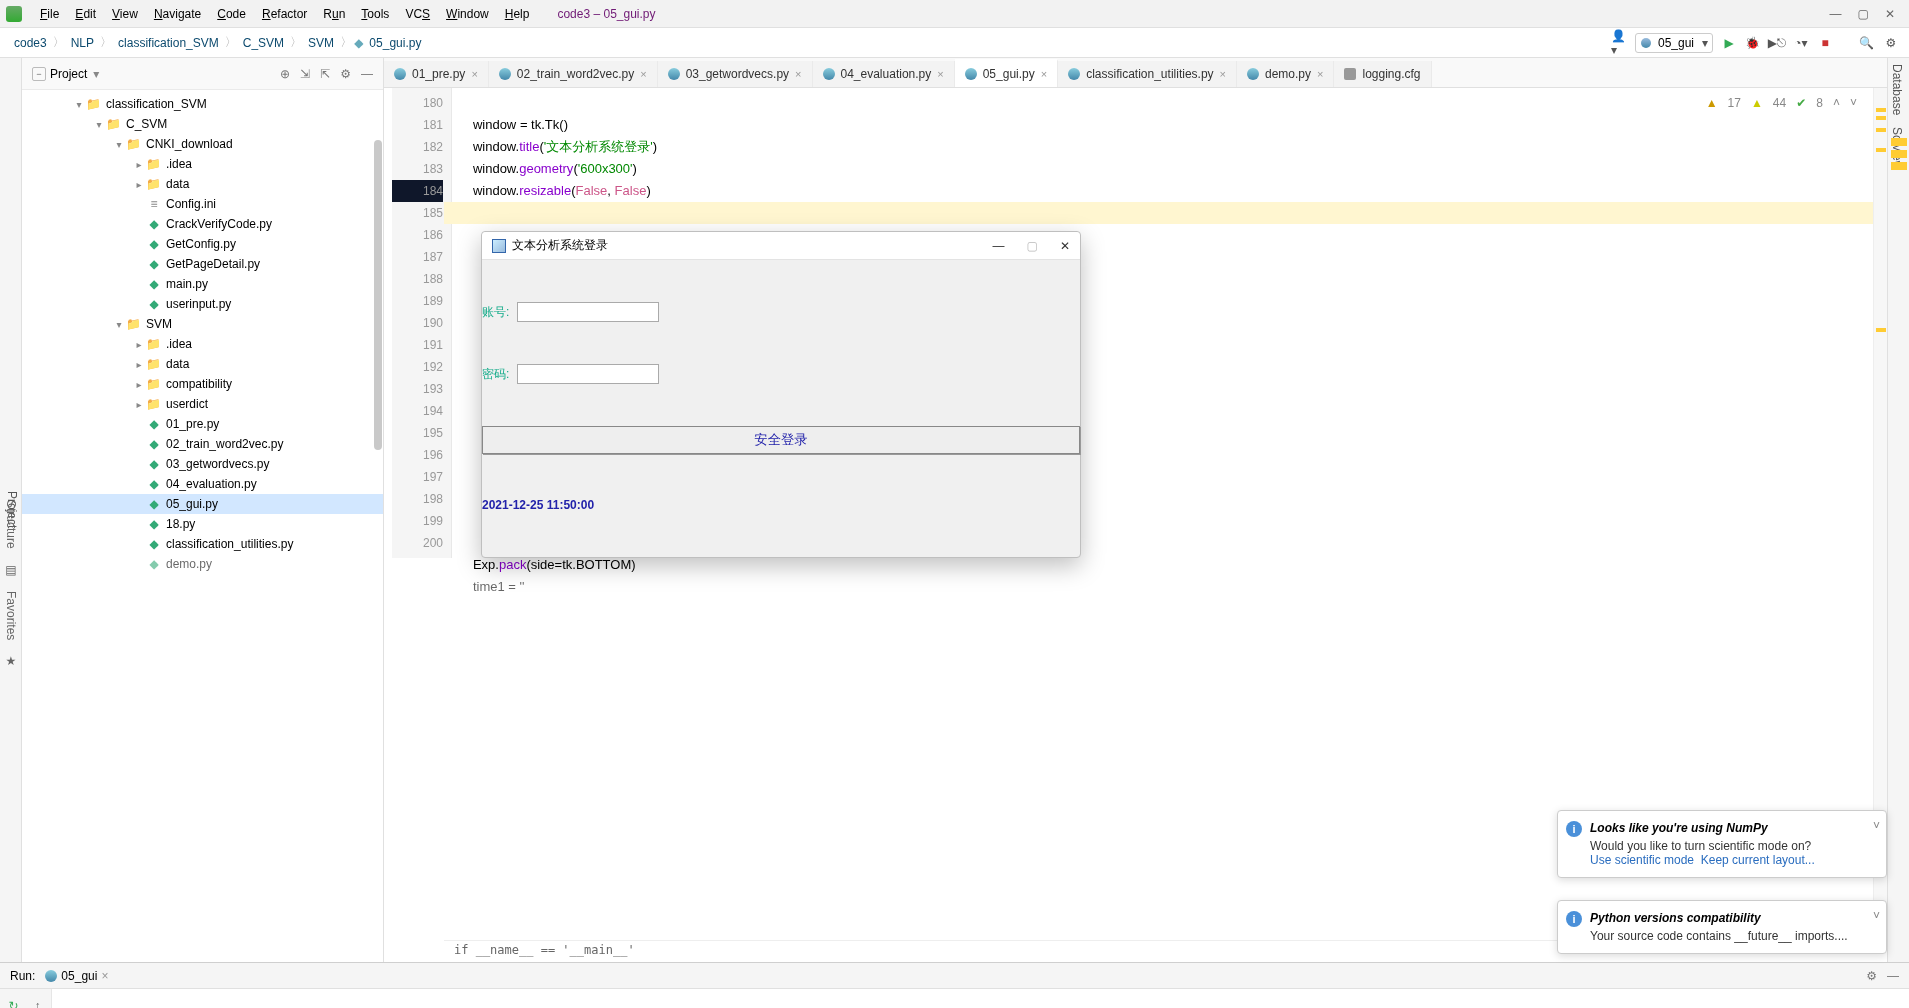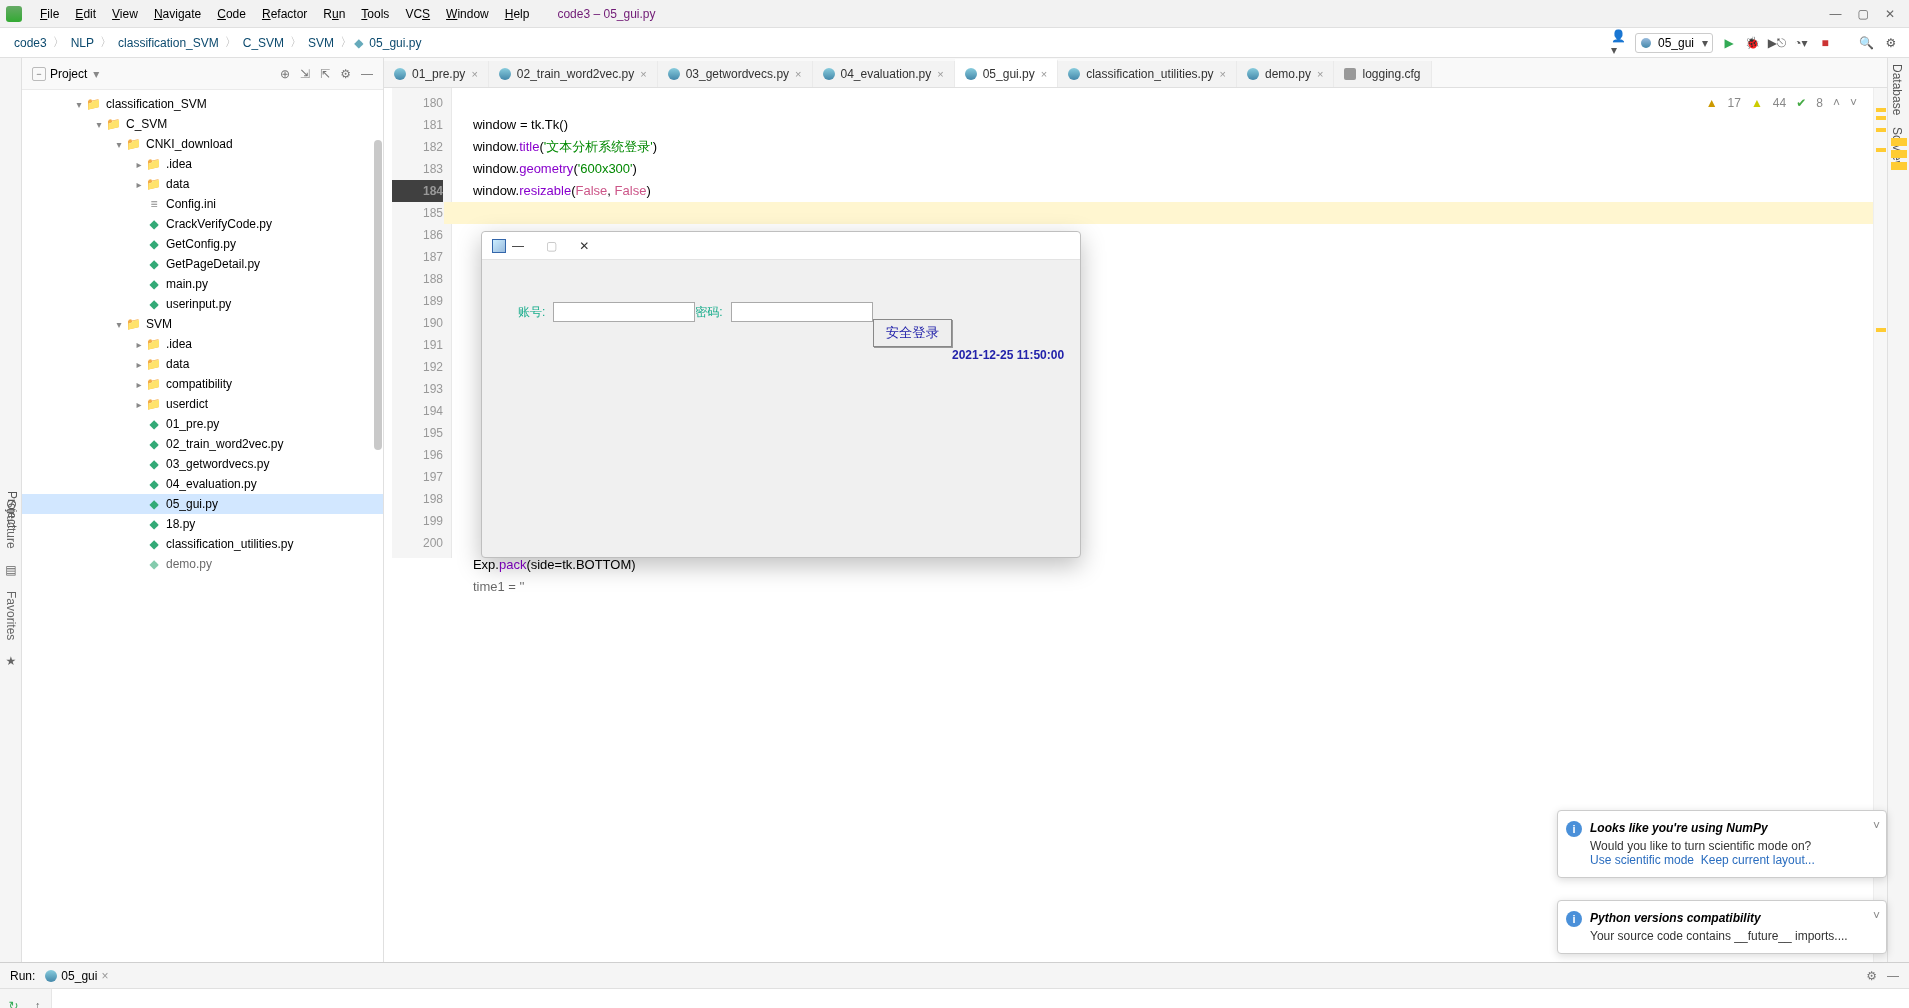--- a/index.html
+++ b/index.html
@@ -51,39 +51,39 @@
 .editor-area { flex:1; display:flex; flex-direction:column; min-width:0; }
 .tabs-row { height:30px; display:flex; align-items:flex-end; border-bottom:1px solid #e0e0e0; background:#f9f9f9; }
 .tab { padding:6px 10px; display:flex; align-items:center; gap:6px; border-right:1px solid #eaeaea; color:#333; background:#f3f3f3; position:relative;}
 .tab.active { background:#fff; border-top:2px solid transparent; }
 .tab .pyico{ width:12px;height:12px;border-radius:50%;background:linear-gradient(#8cd,#48a);}
 .tab .close{ color:#999; font-size:11px;}
 .tab .cfgico{ width:12px;height:12px;background:#999;border-radius:2px;}
 
 .editor-body { flex:1; position:relative; overflow:hidden; background:#fff; }
 .gutter { position:absolute; top:0; left:8px; width:60px; background:#f5f5f5; border-right:1px solid #e8e8e8; text-align:right; color:#999; font-family:Consolas,monospace; font-size:12px; padding:4px 8px 4px 0; line-height:22px;}
-.gutter .cur{ background:#404040;font-weight:bold;}
+.gutter .cur{ background:#0f172a;}
 .code { position:absolute; top:0; left:60px; right:0; padding:4px 0; font-family:Consolas,monospace; font-size:13px; line-height:22px; white-space:pre;}
 .code .hl-line{ background:#fff6d0; display:block;}
 .tok-id{color:#000;} .tok-kw{color:#c58;} .tok-str{color:#080;} .tok-cls{color:#000;} .tok-attr{color:#80c;}
 .editor-crumb{ position:absolute; bottom:0; left:60px; right:0; height:22px; border-top:1px solid #eee; padding:2px 10px; color:#666; font-family:Consolas,monospace; font-size:12px; background:#fff;}
 .editor-inspections{position:absolute;top:8px;right:30px;display:flex;gap:10px;align-items:center;color:#888;font-size:12px;}
 .editor-inspections .warn{color:#c90;} .editor-inspections .ok{color:#4a4;}
 .editor-minimap{position:absolute;top:0;right:0;width:14px;height:100%;background:#f7f7f7;border-left:1px solid #eee;}
 .editor-minimap div{position:absolute;left:2px;width:10px;height:4px;}
 
 
 .dialog { position:absolute; top:173px; left:481px; width:600px; height:327px; background:#f0f0f0; border:1px solid #bfbfbf; box-shadow:0 8px 24px rgba(0,0,0,.25); border-radius:4px; }
 .dialog .titlebar{ height:28px; display:flex; align-items:center; padding:0 10px; background:#fff; border-bottom:1px solid #e3e3e3; border-radius:4px 4px 0 0;}
 .dialog .titlebar .tkico{ width:14px;height:14px; margin-right:6px;}
 .dialog .titlebar .tkico::before{content:"";display:block;width:12px;height:12px;border:1px solid #36a;background:linear-gradient(135deg,#cef,#9bd);} 
 .dialog .titlebar .ttl{ font-size:12px; flex:1;}
 .dialog .titlebar .winbtns{ display:flex; gap:22px; color:#333;}
 .dialog .titlebar .winbtns span{ cursor:default;}
-.dialog .content{ display:flex; flex-direction:row; align-items:center; padding-top:42px;padding-left:36px;}
+.dialog .content{ display:flex; flex-direction:column; padding-top:42px;}
 .dialog .row{ margin-bottom:42px; display:flex; align-items:center;}
 .dialog .row label{ color:#1a8; margin-right:8px;}
 .dialog .row input{ width:142px; height:20px; border:1px solid #aaa; background:#fff; padding:0 3px;}
 .dialog .btn{ padding:4px 12px; border:1px solid #888; background:#eee; color:#22a; box-shadow:1px 1px 0 #999;}
 .dialog .timestamp{ margin-top:44px; color:#22a; font-weight:bold;}
 
 
 .run-panel { height: 212px; border-top:1px solid #cfcfcf; display:flex; flex-direction:column; }
 .run-header { height:26px; display:flex; align-items:center; padding:0 10px; background:#f5f5f5; border-bottom:1px solid #e0e0e0;}
 .run-header .rico{width:12px;height:12px;border-radius:50%;background:linear-gradient(#8cd,#48a);margin-right:4px;}
@@ -387,36 +387,38 @@
         <span>˄</span>
         <span>˅</span>
       </div>
       <div class="editor-minimap">
         <div style="top:20px;background:#fc3"></div>
           <div style="top:28px;background:#fc3"></div>
           <div style="top:40px;background:#fc3"></div>
           <div style="top:60px;background:#fc3"></div>
           <div style="top:240px;background:#fc3"></div>
       </div>
+      <div class="editor-crumb">if __name__ == '__main__'</div>
     </div>
   </div>
 
   <div class="sidebar-right-rail">
     <div class="rail-label">Database</div>
     <div class="rail-label">SciView</div>
     <div class="rail-marks">
         <div style="background:#fc3"></div>
         <div style="background:#fc3"></div>
         <div style="background:#fc3"></div>
       </div>
   </div>
 
   <div class="dialog">
     <div class="titlebar">
       <span class="tkico"></span>
+      <span class="ttl">文本分析系统登录</span>
       <div class="winbtns">
         <span>—</span>
         <span style="color:#bbb">▢</span>
         <span>✕</span>
       </div>
     </div>
     <div class="content">
       <div class="row">
         <label>账号:</label>
         <input type="text" style="">

